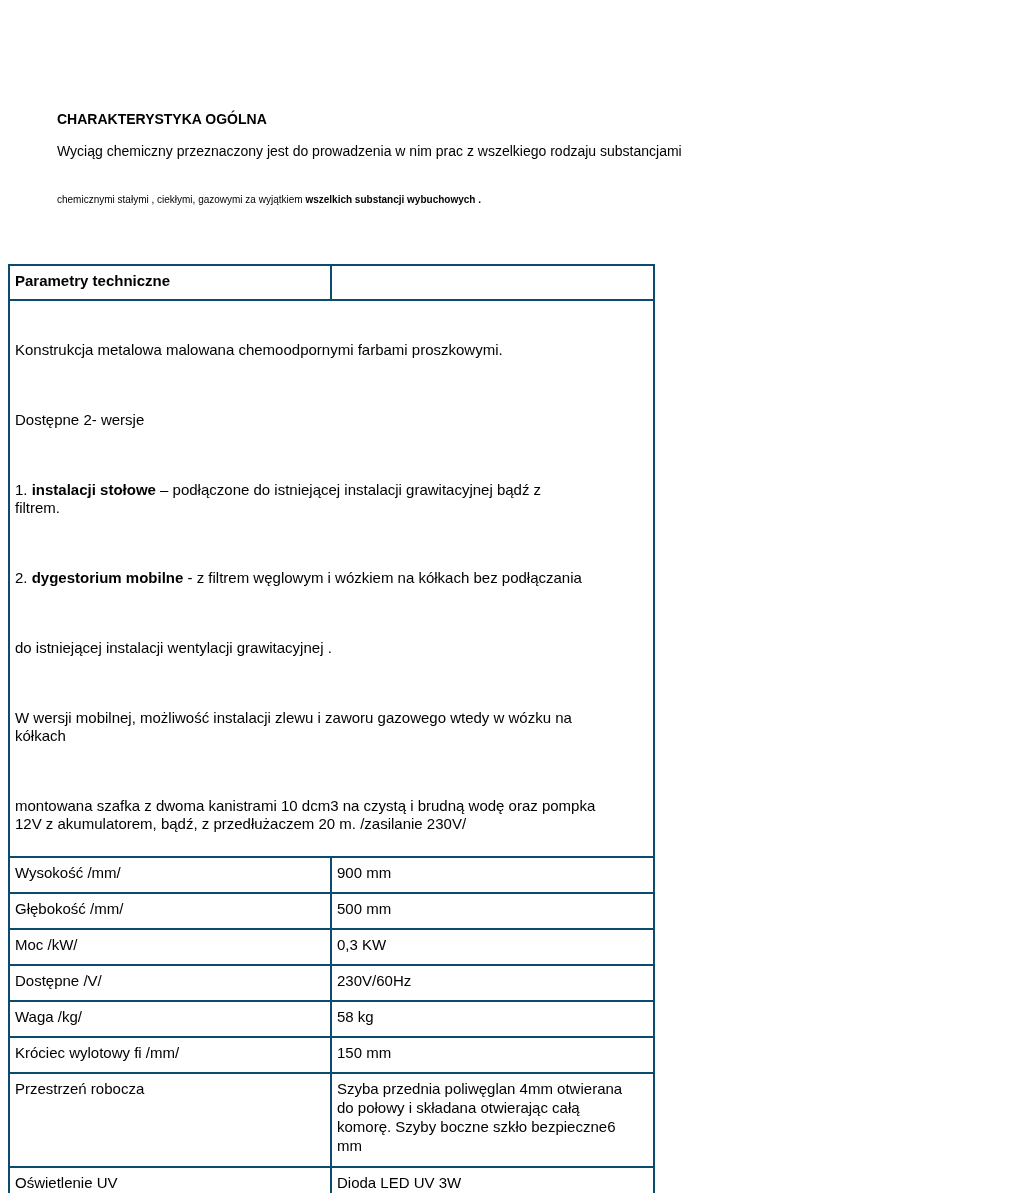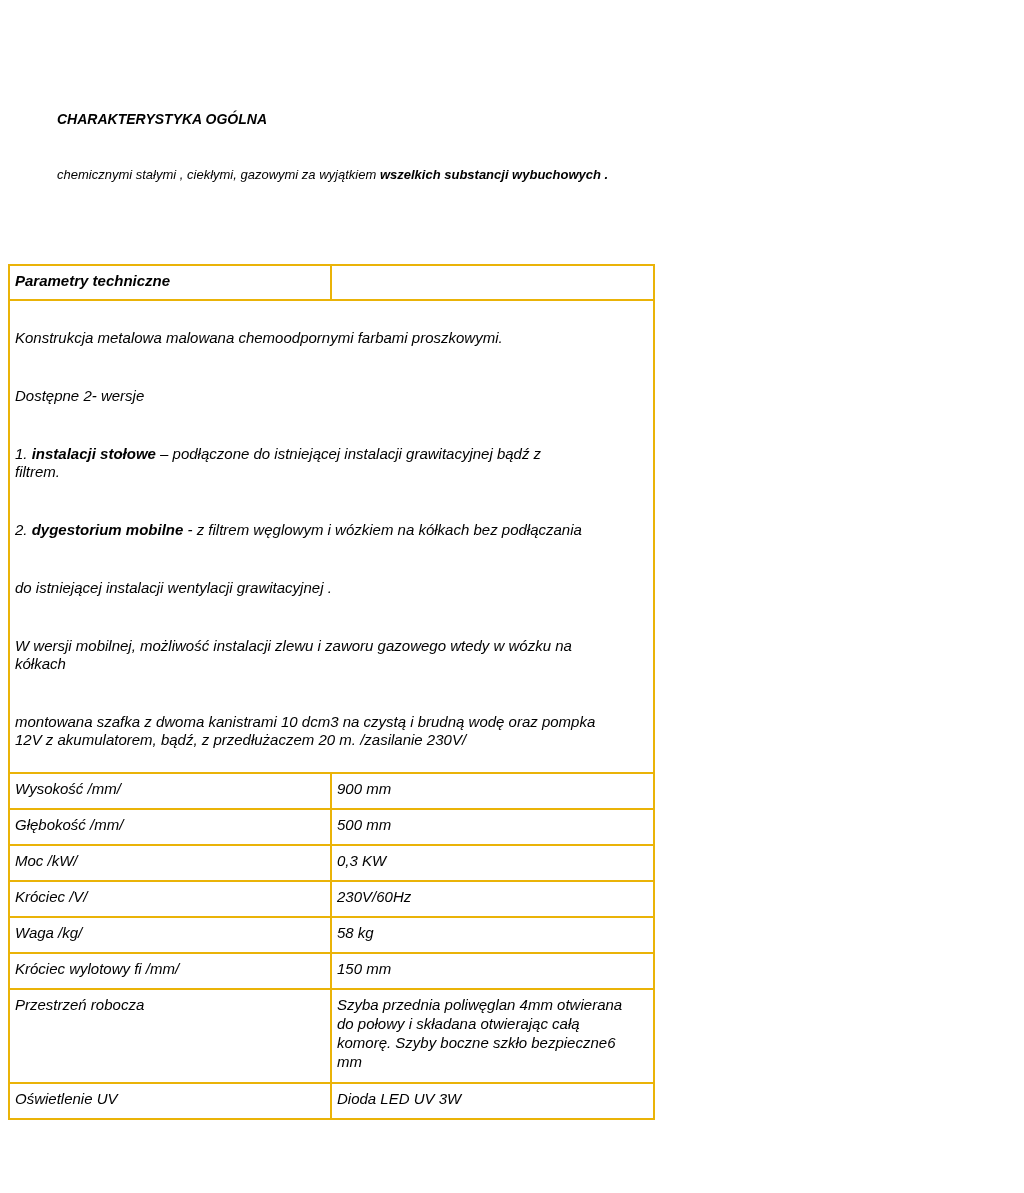--- a/index.html
+++ b/index.html
@@ -2,67 +2,68 @@
 <html><head>
 <meta charset="utf-8">
 <style>
   html, body { margin: 0; padding: 0; }
   body {
     width: 1024px; height: 1193px;
     background: #ffffff;
     font-family: "Liberation Sans", sans-serif;
     color: #000000;
   }
-  .page { position: relative; width: 1004px; height: 1193px; overflow: hidden; font-style: italic; }
+  .page { position: relative; width: 1004px; height: 1193px; overflow: hidden; }
 
   .doc-heading {
     position: absolute; left: 57px; top: 111px;
     font-size: 14px; font-weight: bold; line-height: 17px;
   }
   .intro-line1 {
     position: absolute; left: 57px; top: 143px;
     font-size: 14px; line-height: 17px;
   }
   .intro-line2 {
-    position: absolute; left: 57px; top: 166px;
-    font-size: 13px; line-height: 17px;
+    position: absolute; left: 57px; top: 191px;
+    font-size: 10px; line-height: 17px;
   }
   .intro-line2 .b { font-weight: bold; }
 
   table.spec {
     position: absolute; left: 8px; top: 264px;
     width: 645px;
     border-collapse: collapse;
     table-layout: fixed;
     font-size: 15px;
   }
   table.spec td {
-    border: 2px solid #eab308;
+    border: 2px solid #0c4a6e;
     vertical-align: top;
     padding: 5px 18px 4px 5px;
     line-height: 19px;
     white-space: pre-line;
     overflow: hidden;
   }
   td.hdr { height: 24px; font-weight: bold; }
   td.desc { height: 291px; }
   td.single { height: 25px; margin-left: 31px; }
   td.tall-a { height: 83px; }
 
-  td.desc p { margin: 4px 0 17px 0; line-height: 18px; }
+  td.desc p { margin: 16px 0 17px 0; line-height: 18px; }
   td.desc p.last { margin-bottom: 0; }
   td.desc .b { font-weight: bold; }
 </style>
 </head>
 <body>
 
 <div class="page">
 
   <div class="doc-heading">CHARAKTERYSTYKA OGÓLNA</div>
 
+  <div class="intro-line1">Wyciąg chemiczny przeznaczony jest do prowadzenia w nim prac z wszelkiego rodzaju substancjami</div>
 
   <div class="intro-line2"><span>chemicznymi stałymi , ciekłymi, gazowymi za wyjątkiem </span><span class="b">wszelkich substancji wybuchowych .</span></div>
 
   <table class="spec">
     <colgroup>
       <col style="width:322px">
       <col style="width:323px">
     </colgroup>
     <tbody>
       <tr>
@@ -91,21 +92,21 @@
       </tr>
       <tr>
         <td class="single">Głębokość /mm/</td>
         <td class="single">500 mm</td>
       </tr>
       <tr>
         <td class="single">Moc /kW/</td>
         <td class="single">0,3 KW</td>
       </tr>
       <tr>
-        <td class="single">Króciec /V/</td>
+        <td class="single">Dostępne /V/</td>
         <td class="single">230V/60Hz</td>
       </tr>
       <tr>
         <td class="single">Waga /kg/</td>
         <td class="single">58 kg</td>
       </tr>
       <tr>
         <td class="single">Króciec wylotowy fi /mm/</td>
         <td class="single">150 mm</td>
       </tr>

